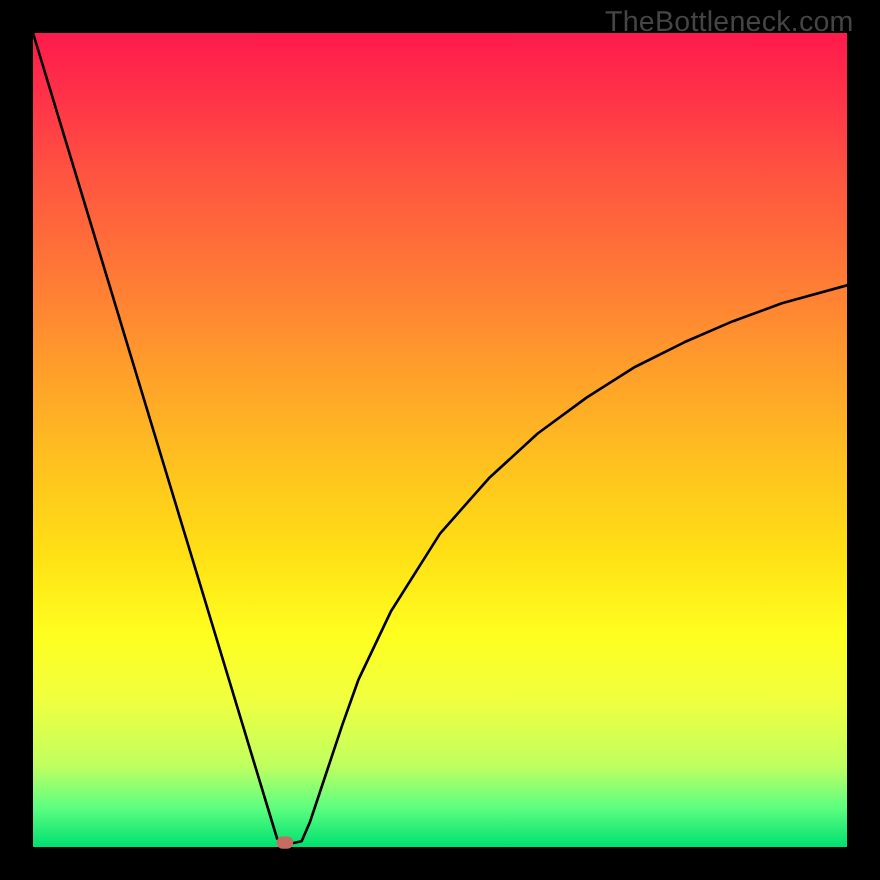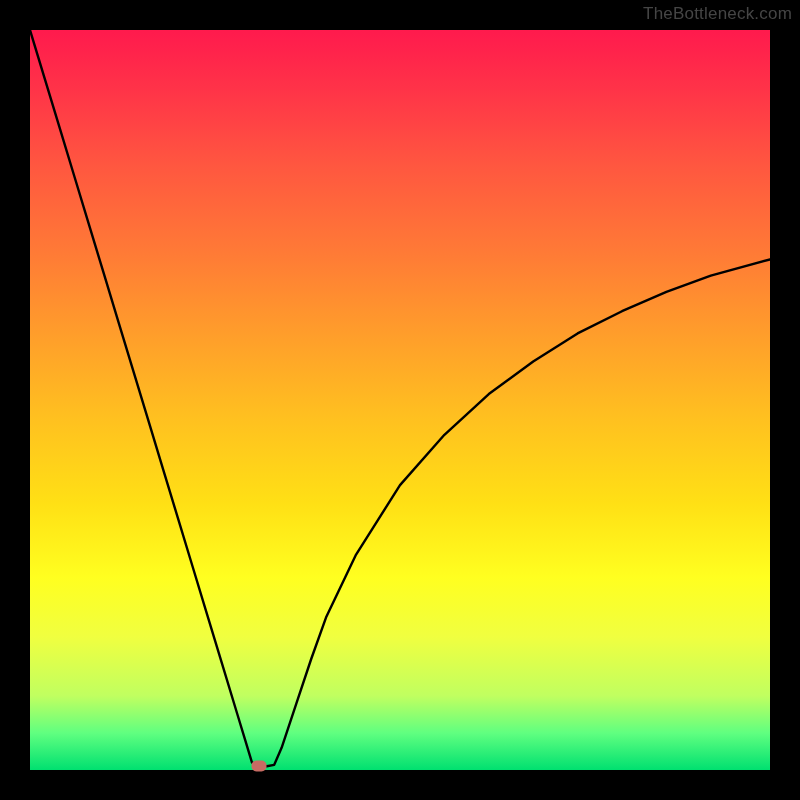--- a/index.html
+++ b/index.html
@@ -46,23 +46,23 @@
     width: 15px;
     height: 11px;
     border-radius: 5px;
     background: #c76b63;
     transform: translate(-50%, -50%);
   }
 
   .watermark {
     position: absolute;
     top: 4px;
-    right: 8px;
+    right: 24px;
     color: #454545;
-    font-size: 17px;
+    font-size: 26px;
     letter-spacing: 0.2px;
   }
 </style>
 </head>
 <body>
 
 <div class="frame">
   <div class="plot">
     <svg class="curve" viewBox="0 0 740 740" preserveAspectRatio="none">
       <path id="curve-path" fill="none" stroke="#000" stroke-width="2.4" stroke-linejoin="round" stroke-linecap="round" d="M0.00 0.00 L14.80 48.84 L29.60 97.68 L44.40 146.52 L59.20 195.36 L74.00 244.20 L88.80 293.04 L103.60 341.88 L118.40 390.72 L133.20 439.56 L148.00 488.40 L162.80 537.24 L177.60 586.08 L192.40 634.92 L207.20 683.76 L214.60 708.18 L222.00 732.60 L229.40 734.82 L236.80 736.30 L244.20 734.82 L251.60 717.80 L266.40 673.40 L281.20 629.00 L296.00 587.56 L325.60 525.40 L370.00 455.10 L414.40 404.78 L458.80 364.08 L503.20 331.52 L547.60 303.40 L592.00 281.20 L636.40 261.96 L680.80 245.68 L740.00 229.40"></path>

